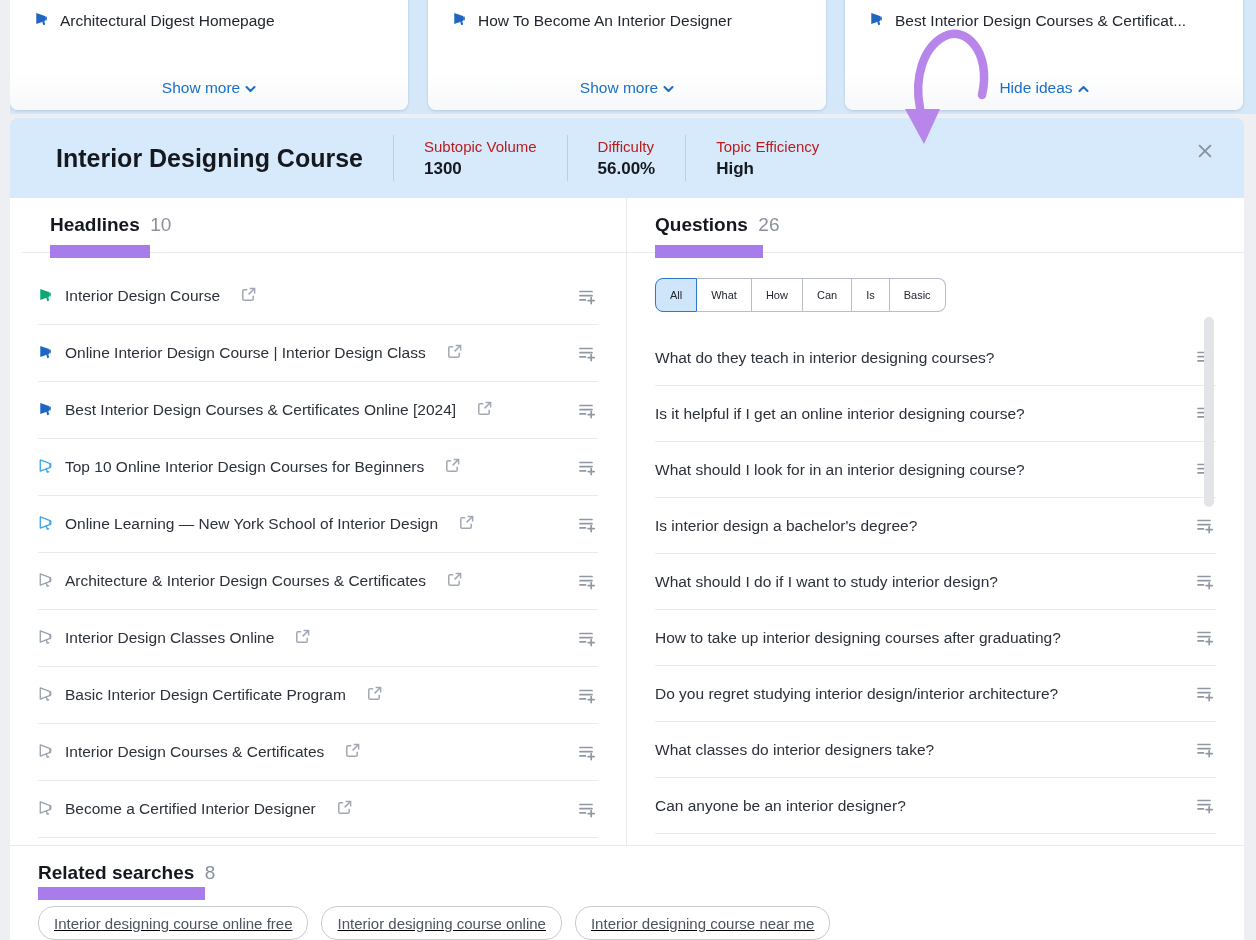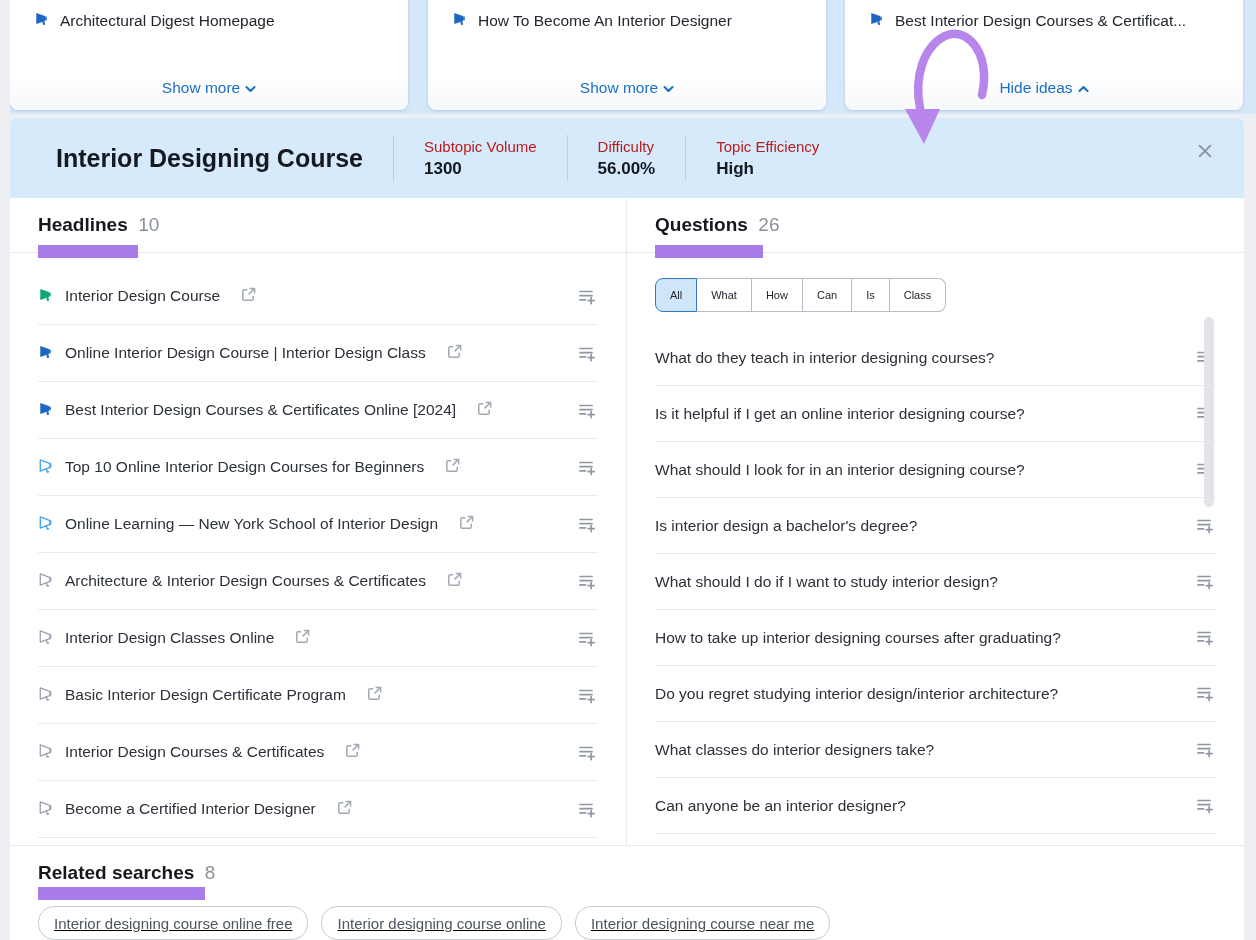--- a/index.html
+++ b/index.html
@@ -24,21 +24,21 @@
   .stat:first-child{padding-left:30px;}
   .stat-label{font-size:15px;color:#b91c1c;margin-bottom:4px;}
   .stat-value{font-size:17px;font-weight:700;color:#15181f;}
   .hdr-sep{width:1px;height:46px;background:#b9cfe4;}
   .hdr-sep.first{margin-left:30px;}
   .close-btn{position:absolute;right:28px;top:22px;border:0;background:none;cursor:pointer;padding:4px;}
 
   
   .content{position:absolute;left:10px;top:198px;width:1234px;height:742px;background:#ffffff;}
   .col{position:absolute;top:0;height:647px;box-sizing:border-box;}
-  .col.left{left:0;width:617px;border-right:1px solid #e8eaed;}
+  .col.left{left:0;width:617px;border-right:1px solid #e8eaed;padding-left:12px;}
   .col.right{left:617px;width:617px;}
   .sec-head{position:relative;padding:16px 0 0 28px;}
   .sec-title{font-size:19px;font-weight:700;color:#15181f;display:inline;}
   .sec-count{font-size:19px;color:#8a919c;display:inline;margin-left:6px;}
   .sec-line{position:absolute;left:0;right:0;height:1px;background:#e8eaed;}
   .col .sec-line{top:54px;}
   .sec-bar{position:absolute;top:47px;height:13px;background:#a97ceb;z-index:2;}
 
   .hl-list{position:absolute;top:70px;left:0;right:0;}
   .hl-row{height:56px;margin:0 28px;border-bottom:1px solid #e8eaed;display:flex;align-items:center;gap:10px;}
@@ -386,21 +386,21 @@
         <span class="sec-count">26</span>
         <div class="sec-line"></div>
         <div class="sec-bar" style="left:28px;width:108px;"></div>
       </div>
       <div class="filters" id="filterGroup">
           <button class="fbtn active">All</button>
           <button class="fbtn">What</button>
           <button class="fbtn">How</button>
           <button class="fbtn">Can</button>
           <button class="fbtn">Is</button>
-          <button class="fbtn">Class</button>
+          <button class="fbtn">Basic</button>
         </div>
       <div class="q-list" id="qList">
           <div class="q-row">
        <span class="q-text">What do they teach in interior designing courses?</span>
        <span class="row-spacer"></span>
        <button class="add-btn">
               <svg width="19" height="19" viewBox="0 0 19 19" fill="none" stroke="#9098a4" stroke-width="1.7" stroke-linecap="round">
                 <path d="M3 4.5h12M3 8.7h12M3 12.9h5.5"></path>
                 <path d="M14.2 10.6v6M11.2 13.6h6"></path>
               </svg>

